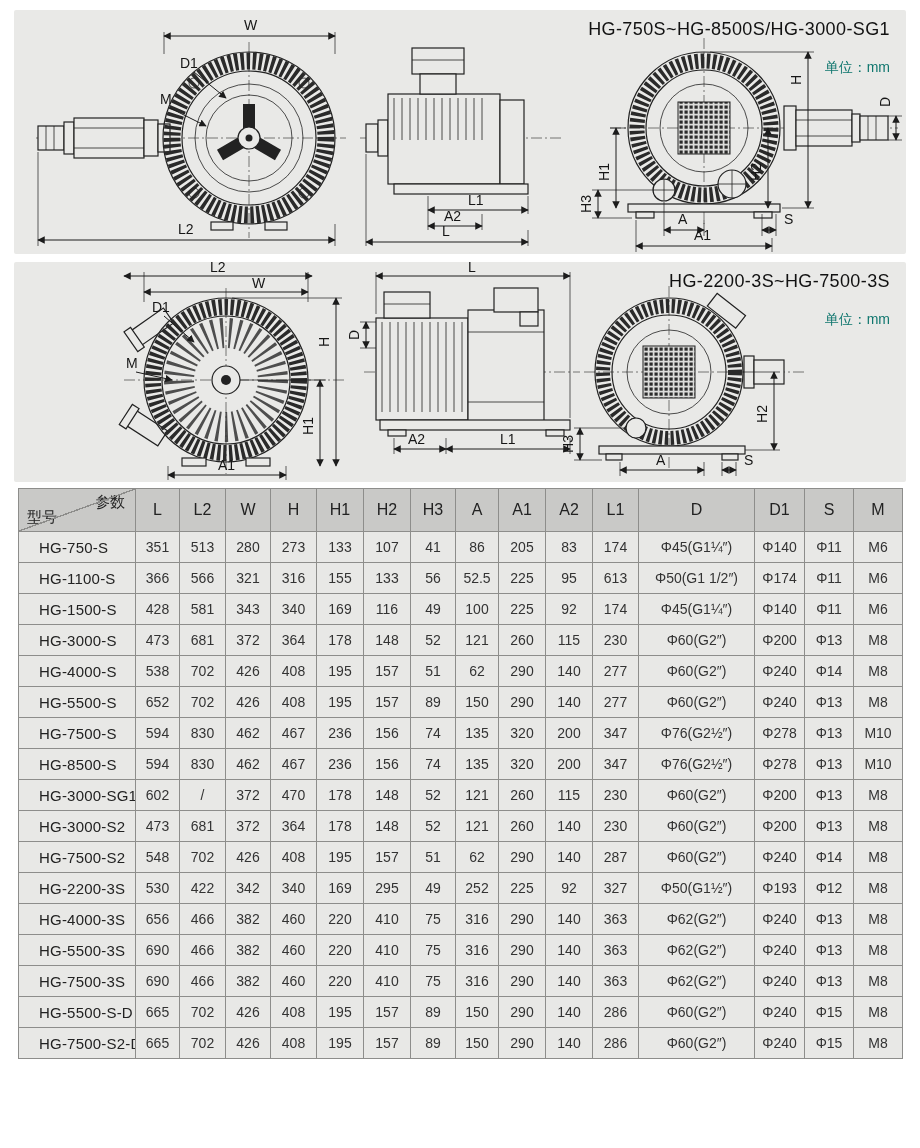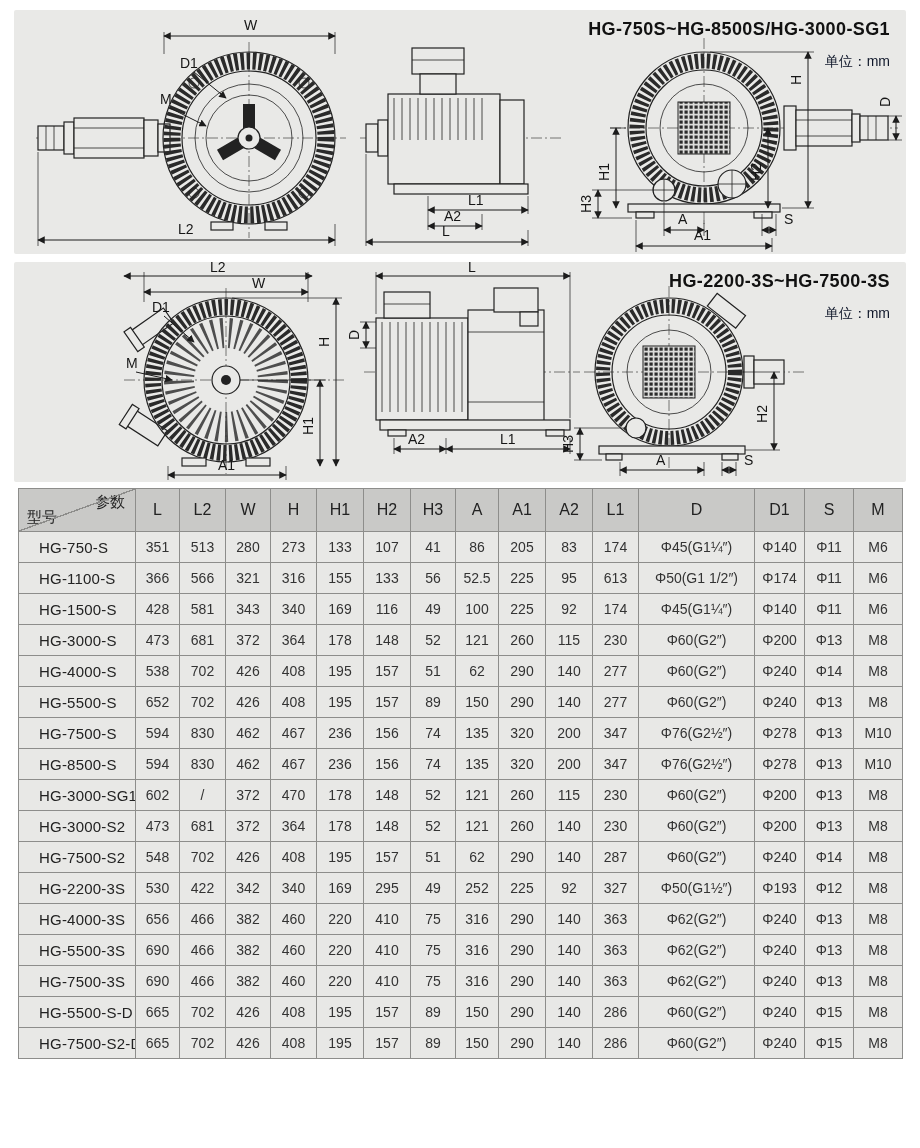--- a/index.html
+++ b/index.html
@@ -5,22 +5,22 @@
   html,body{margin:0;padding:0;}
   body{
     width:920px;height:1148px;position:relative;background:#ffffff;
     font-family:"Liberation Sans","DejaVu Sans",sans-serif;color:#222;
     -webkit-font-smoothing:antialiased;
   }
   .panel{position:absolute;left:14px;width:892px;background:#e9e9e7;border-radius:2px;overflow:hidden;}
   #panel1{top:10px;height:244px;}
   #panel2{top:262px;height:220px;}
   .panel-title{position:absolute;top:8px;right:16px;text-align:right;z-index:3;line-height:1.25;}
-  .panel-title .t{font-size:18px;font-weight:bold;letter-spacing:.4px;color:#111;}
-  .panel-title .u{font-size:14px;color:#0f172a;margin-top:12px;}
+  .panel-title .t{font-size:18px;font-weight:normal;letter-spacing:.4px;color:#111;}
+  .panel-title .u{font-size:14px;color:#0f766e;margin-top:18px;}
   svg{position:absolute;left:0;top:0;}
   svg text{font-family:"Liberation Sans","DejaVu Sans",sans-serif;font-size:14px;fill:#161616;}
   .ln{stroke:#222;fill:none;stroke-width:1.2;}
   .thin{stroke:#222;fill:none;stroke-width:.8;}
   .dim{stroke:#1c1c1c;stroke-width:1;fill:none;}
   .ext{stroke:#1c1c1c;stroke-width:.7;fill:none;}
   .cl{stroke:#555;stroke-width:.8;fill:none;stroke-dasharray:11 3 2 3;}
   .fill{fill:#e9e9e7;stroke:#222;stroke-width:1.2;}
 
   .table-wrap{position:absolute;left:18px;top:488px;width:884px;}

